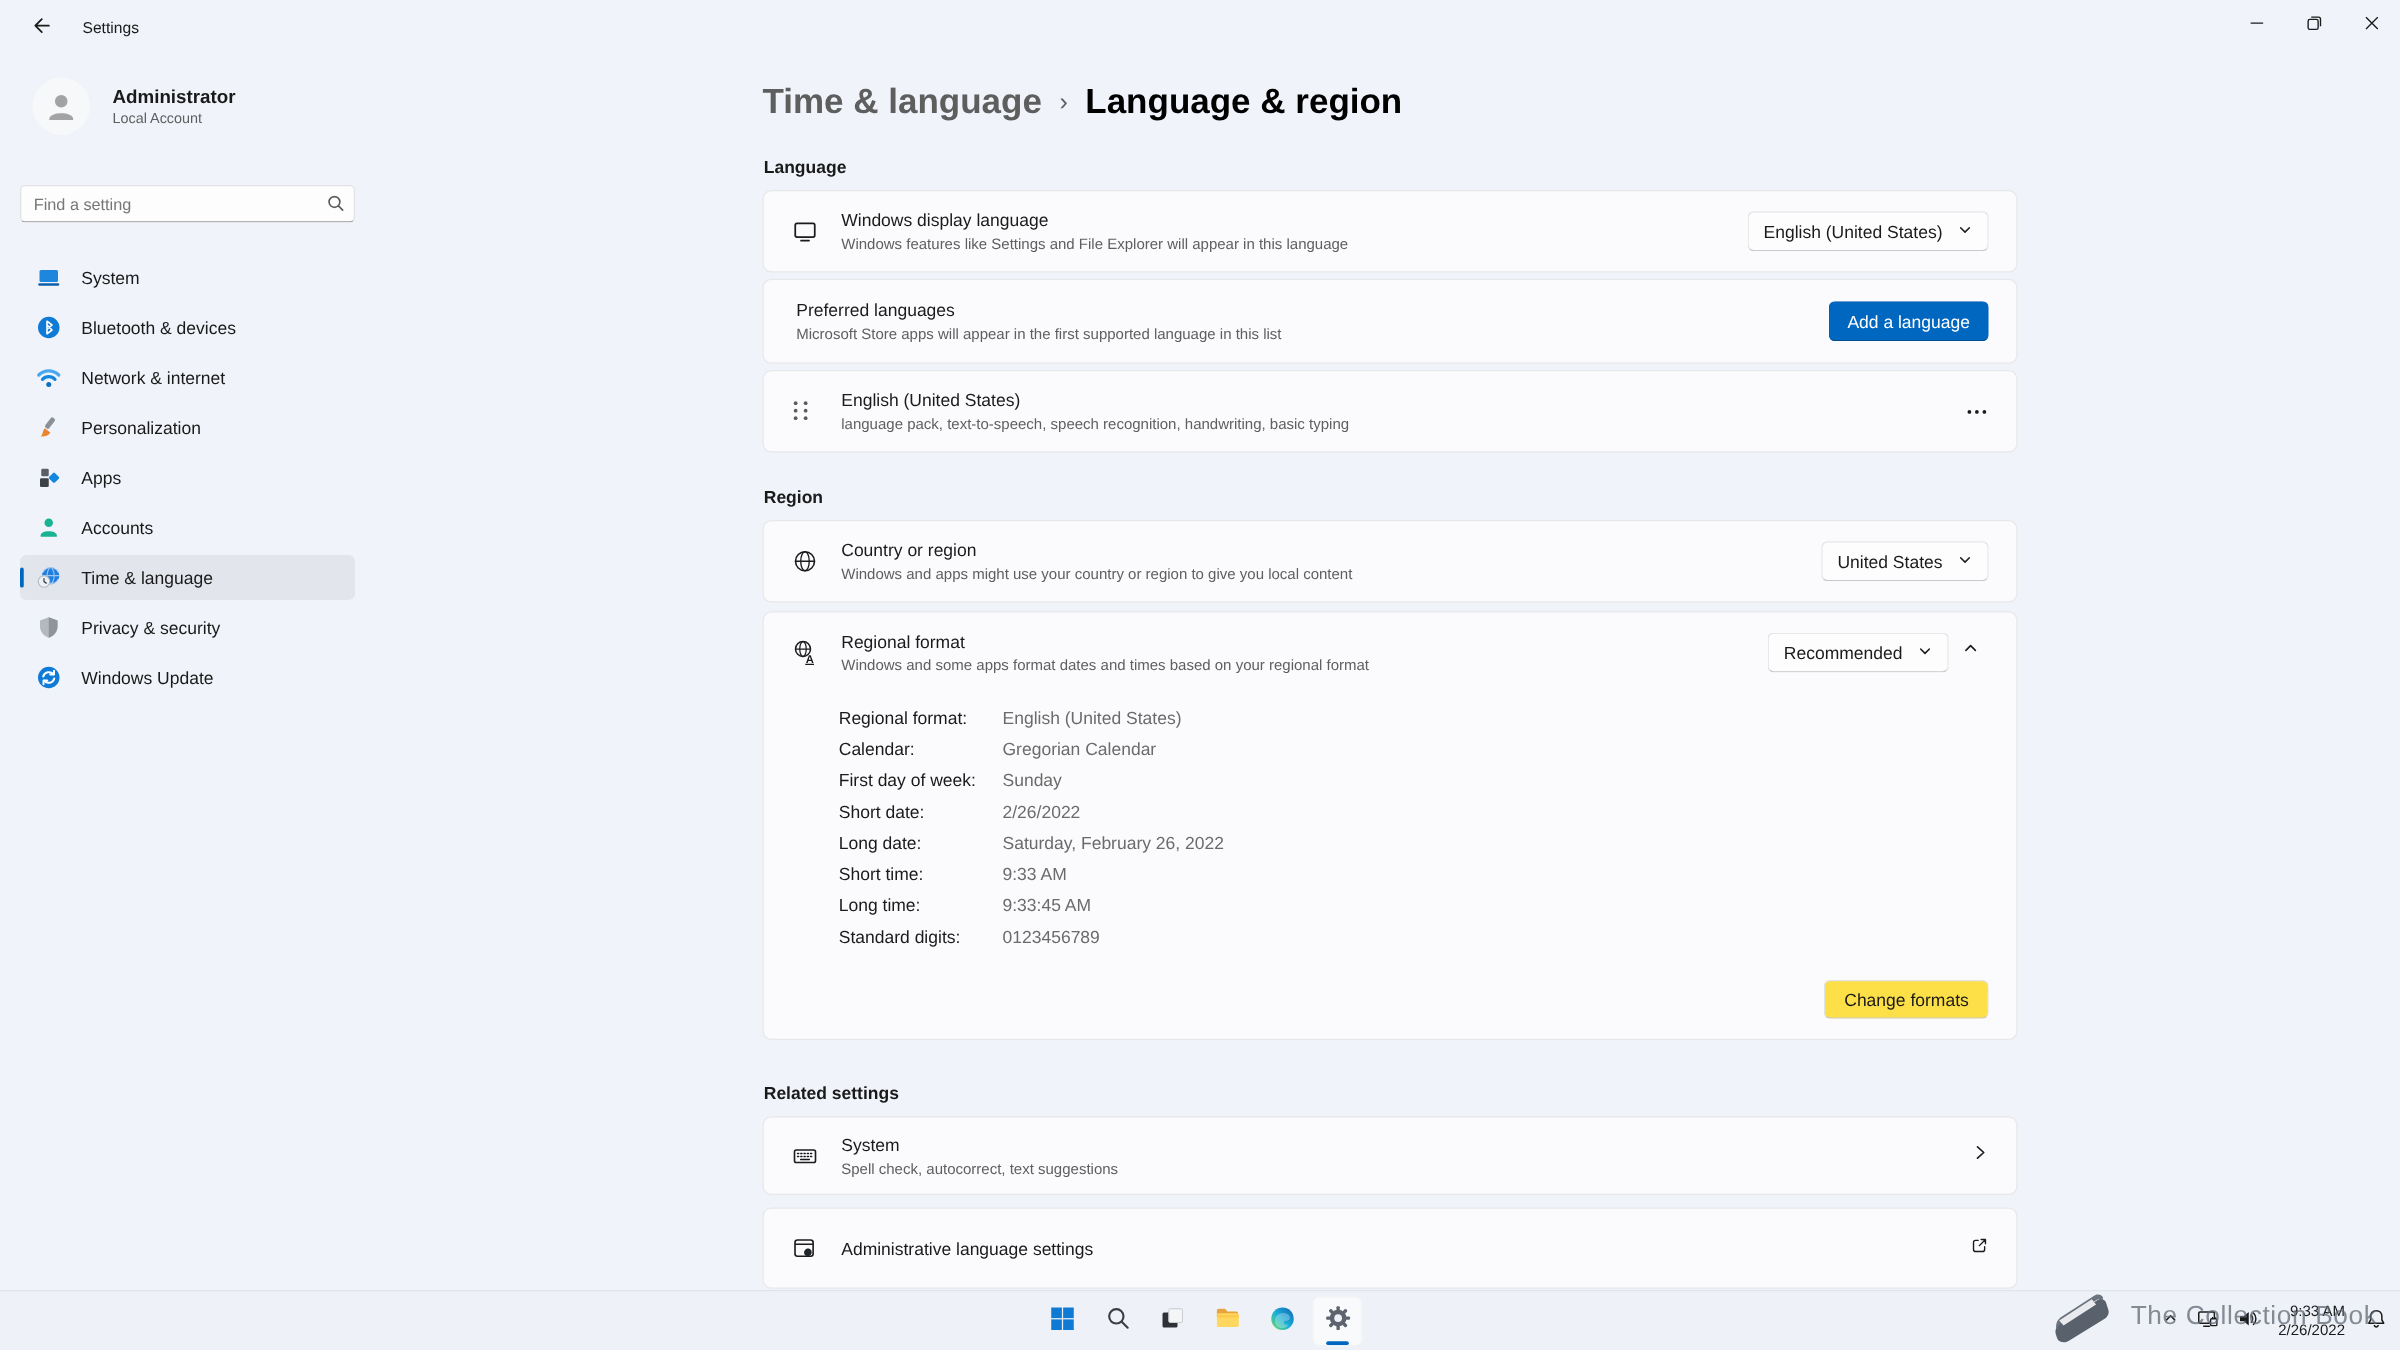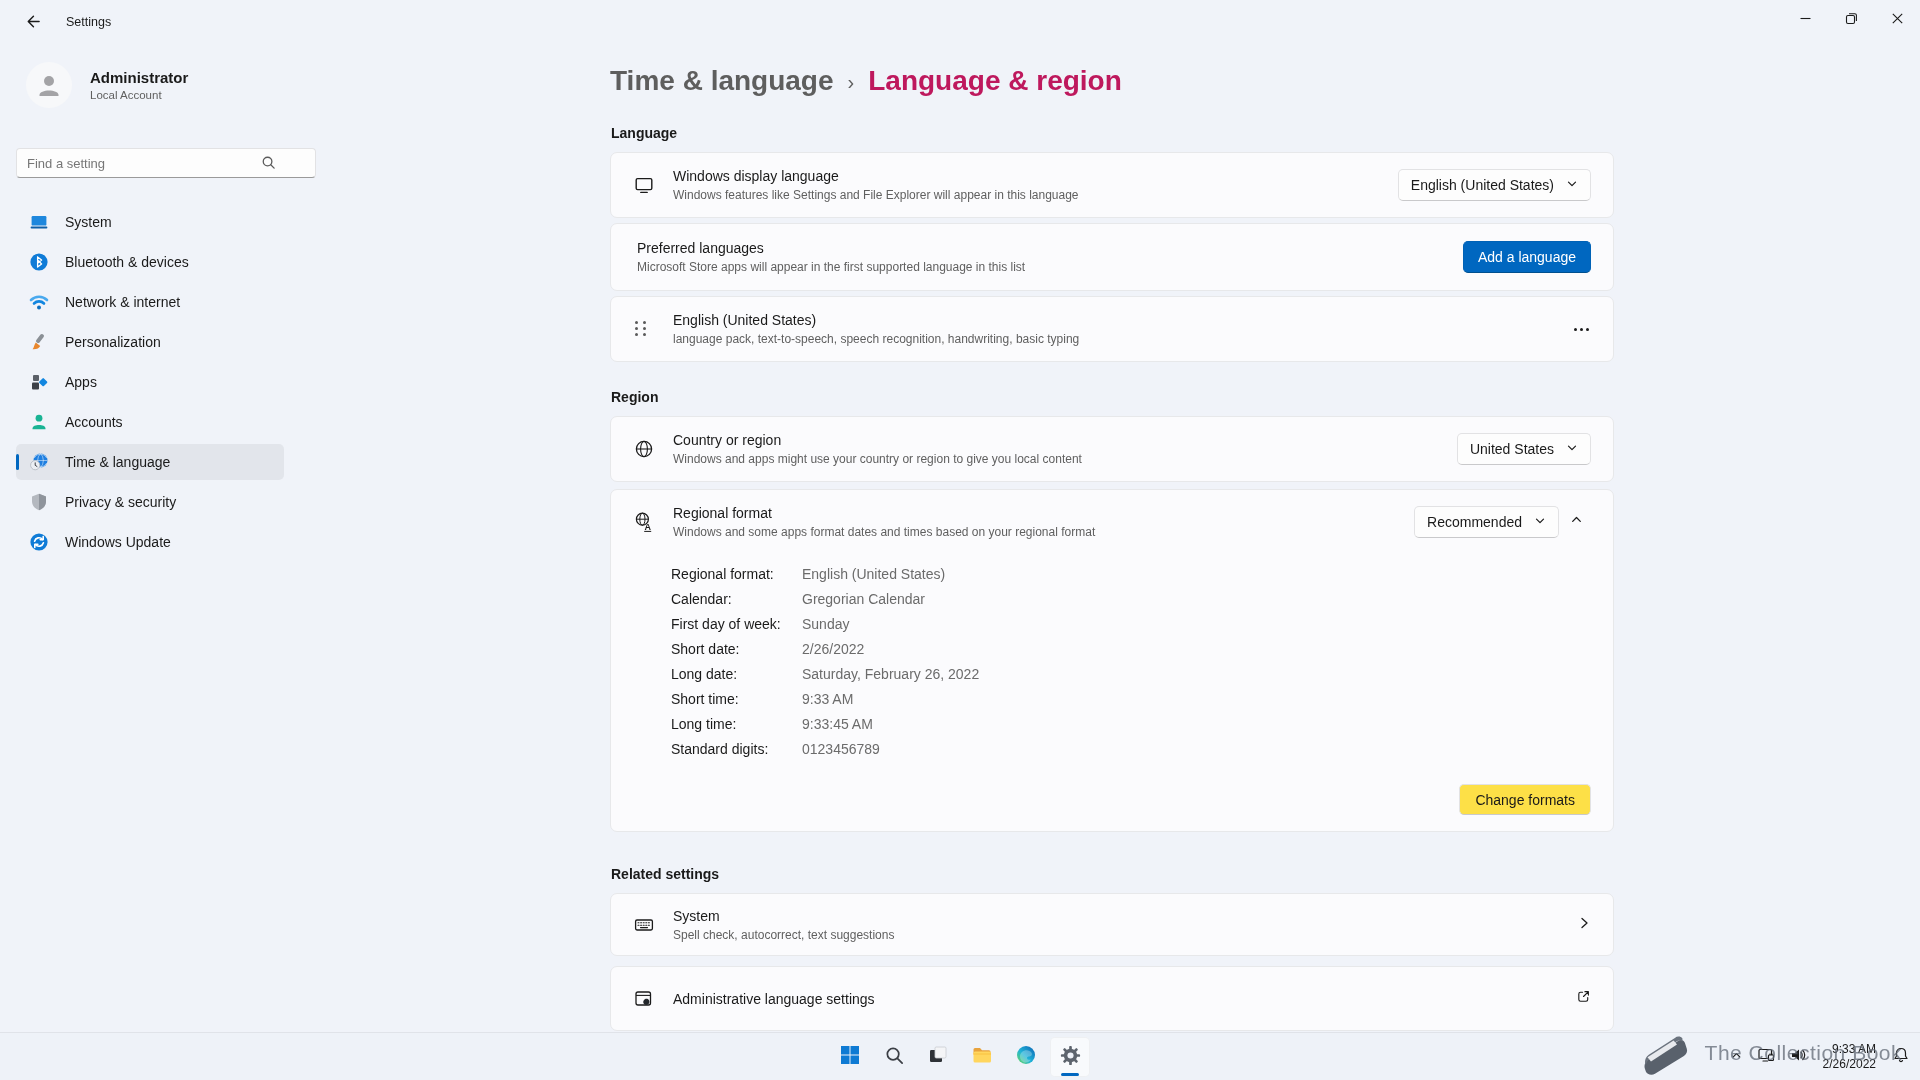--- a/index.html
+++ b/index.html
@@ -13,36 +13,36 @@
   .caption-group { position:absolute; right:0; top:0; display:flex; }
   .caption-btn { width:46px; height:36px; display:flex; align-items:center; justify-content:center; }
 
   
   .sidebar { position:absolute; top:48px; left:0; width:300px; bottom:48px; padding:0 16px; }
   .user-row { display:flex; align-items:center; gap:18px; margin:14px 0 0 10px; }
   .avatar { width:46px; height:46px; border-radius:50%; background:#f7f8fa; display:flex; align-items:center; justify-content:center; }
   .user-name { font-size:15px; font-weight:700; }
   .user-type { font-size:11.5px; color:#5f5f5f; margin-top:3px; }
   .search-box { position:relative; margin:40px 0 0 0; }
-  .search-box input { width:300px; height:30px; border:1px solid #e2e2e4; border-bottom:1px solid #9a9a9a; border-radius:4px; background:#fdfdfd; padding:0 30px 0 10px; font-size:13px; font-family:inherit; color:#1a1a1a; outline:none; }
+  .search-box input { width:268px; height:30px; border:1px solid #e2e2e4; border-bottom:1px solid #9a9a9a; border-radius:4px; background:#fdfdfd; padding:0 30px 0 10px; font-size:13px; font-family:inherit; color:#1a1a1a; outline:none; }
   .search-box input::placeholder { color:#767676; }
   .search-glyph { position:absolute; right:8px; top:7px; }
   .nav { margin-top:26px; display:flex; flex-direction:column; gap:4px; }
   .nav-item { position:relative; height:36px; display:flex; align-items:center; gap:16px; padding-left:13px; border-radius:5px; font-size:14px; cursor:pointer; }
   .nav-item.selected { background:rgba(0,0,0,0.055); }
   .nav-item.selected::before { content:""; position:absolute; left:0; top:10px; width:3px; height:16px; border-radius:2px; background:#0067c0; }
   .nav-icon { width:20px; height:20px; display:flex; align-items:center; justify-content:center; }
 
   
   .main { position:absolute; left:300px; top:48px; right:0; bottom:48px; overflow:hidden; }
   .content { width:1004px; margin-left:310px; padding-top:12px; }
   .breadcrumb { font-size:28px; font-weight:600; display:flex; align-items:center; gap:14px; line-height:38px; }
   .bc-parent { color:#5e5e5e; cursor:pointer; }
   .bc-sep { color:#5e5e5e; font-size:20px; font-weight:400; padding-top:3px; }
-  .bc-current { color:#be185d; }
+  .bc-current { color:#000000; }
   .section-label { font-size:14px; font-weight:700; margin:27px 0 11px 1px; }
   .section-label.first { margin-top:24px; }
 
   .card { background:#fbfbfd; border:1px solid #e7e8ea; border-radius:7px; margin-bottom:5px; }
   .card-row { display:flex; align-items:center; min-height:64px; padding:10px 22px 10px 22px; }
   .card-icon { width:22px; height:22px; margin-right:18px; flex:none; display:flex; align-items:center; justify-content:center; }
   .card-texts { flex:1; min-width:0; }
   .card-title { font-size:14px; color:#1a1a1a; }
   .card-desc { font-size:12px; color:#5f5f5f; margin-top:4px; }
   .no-icon { padding-left:26px; }

